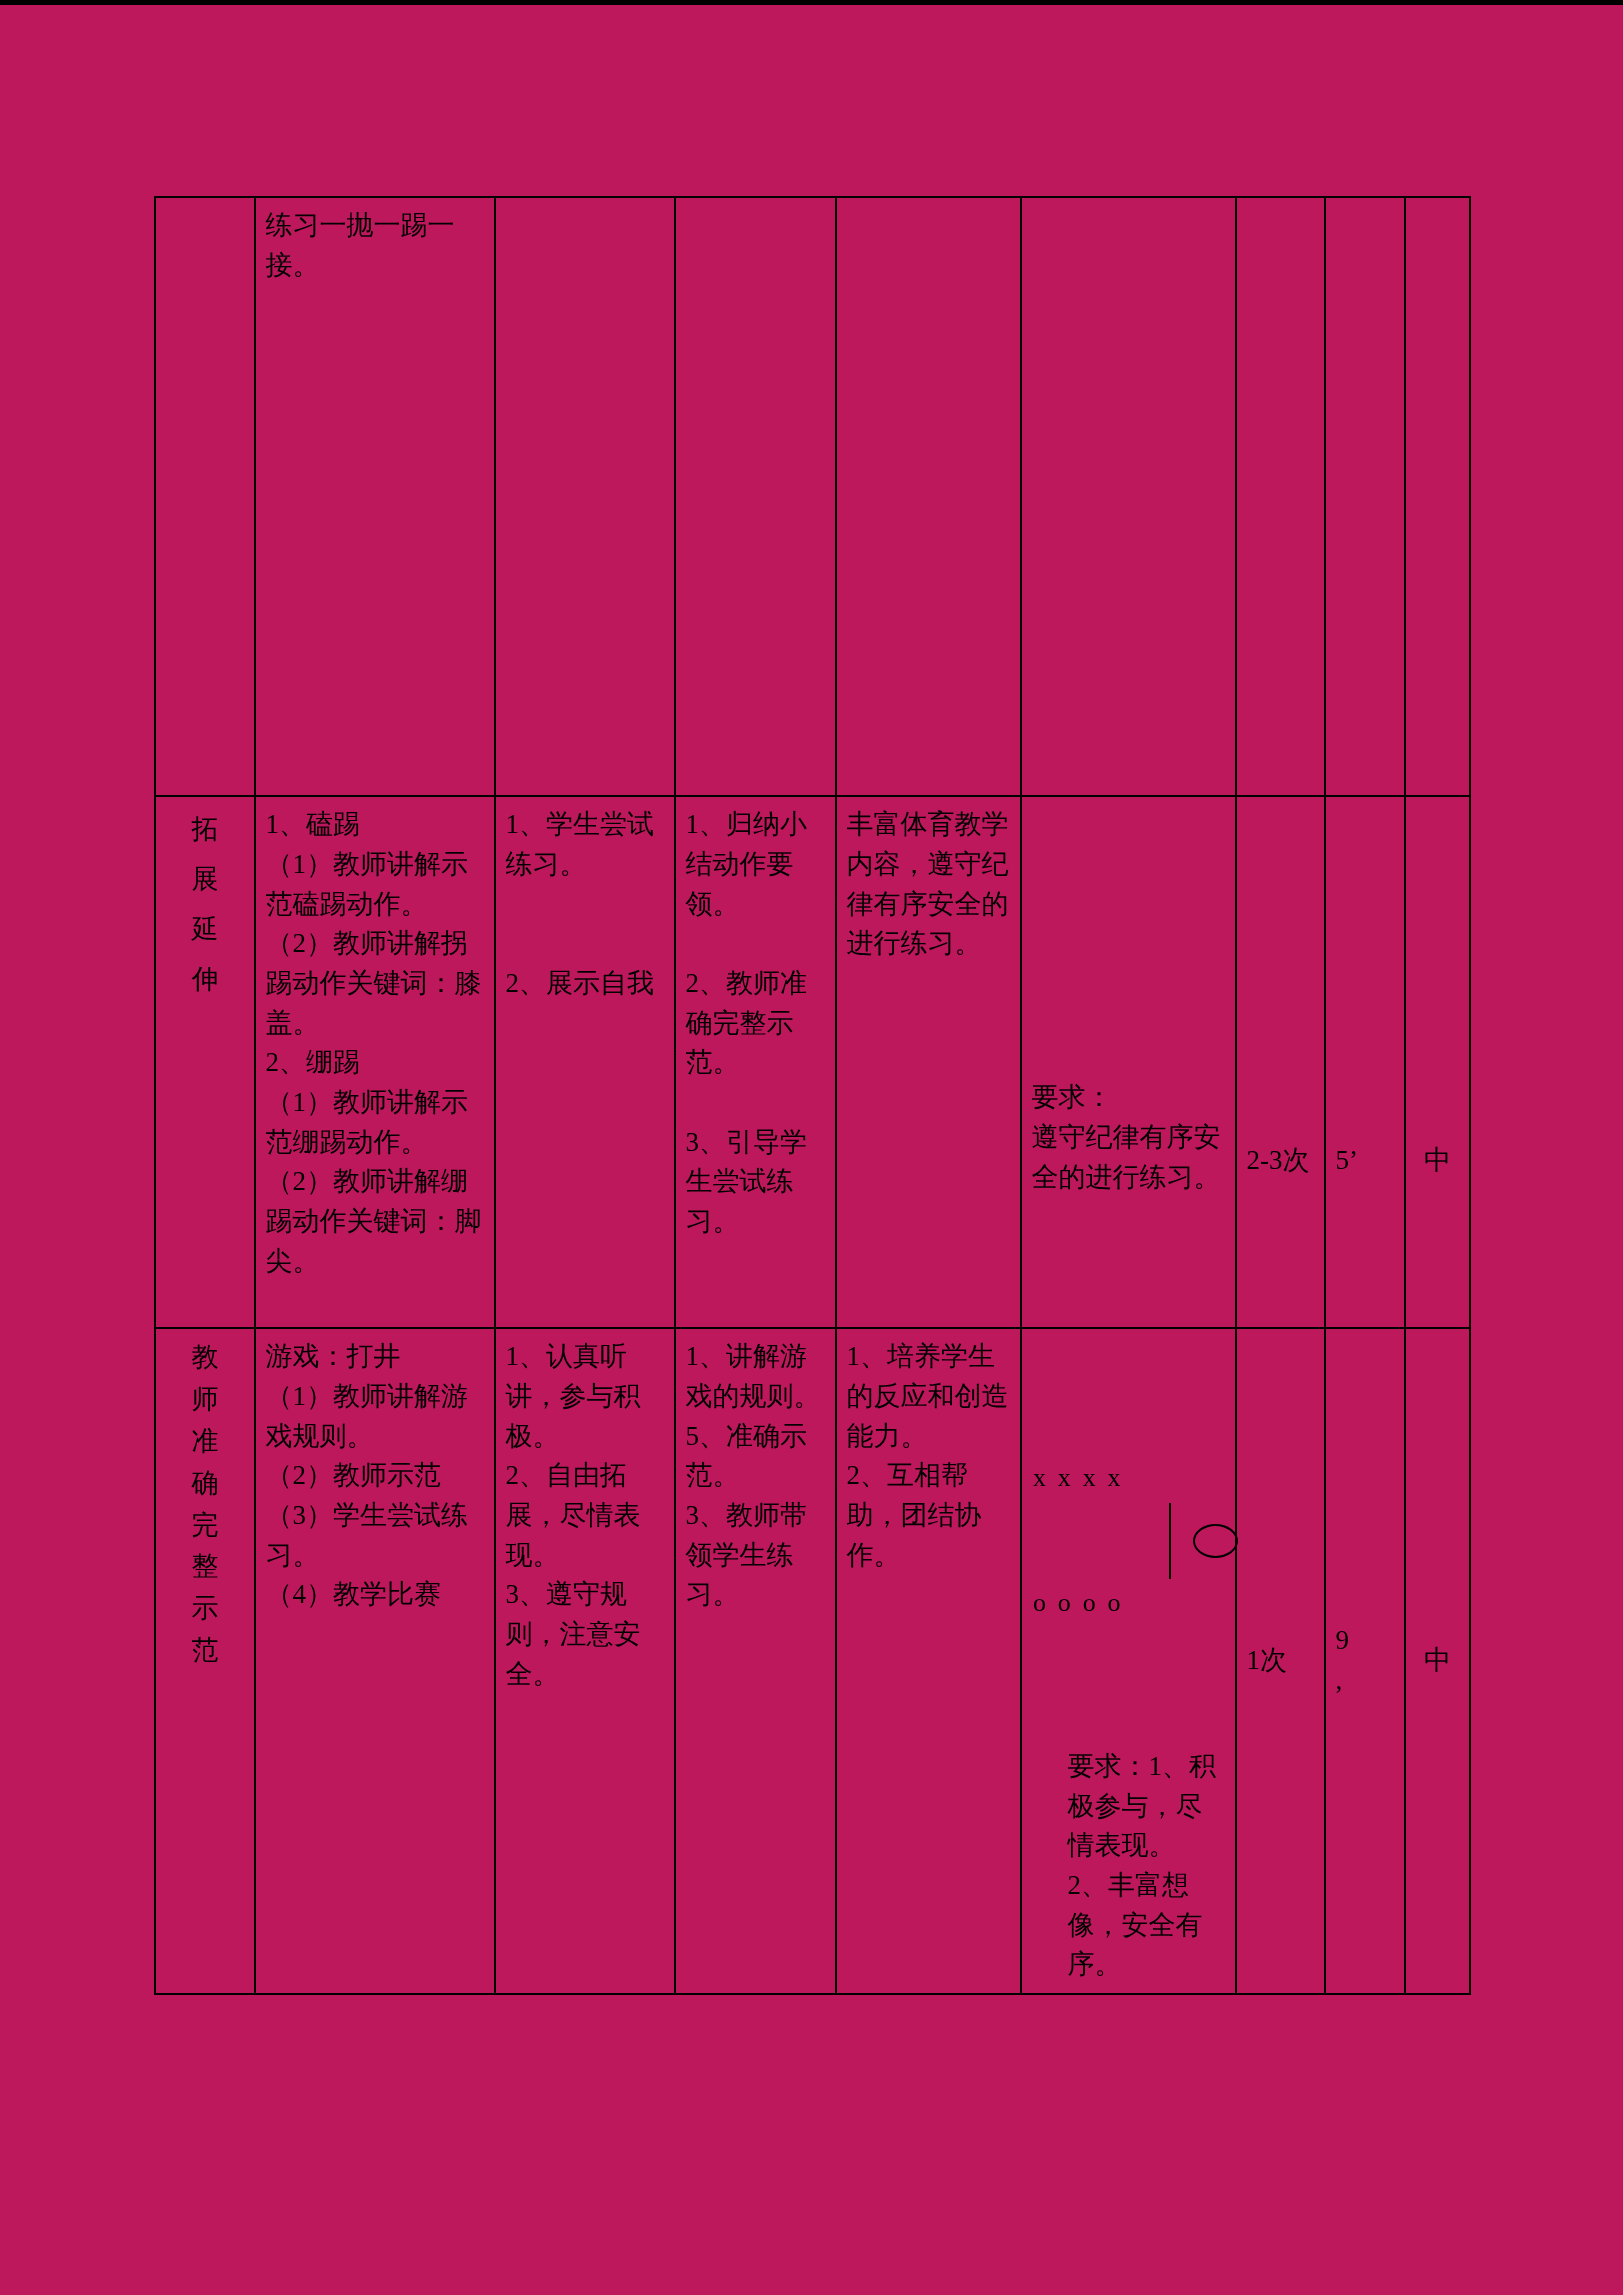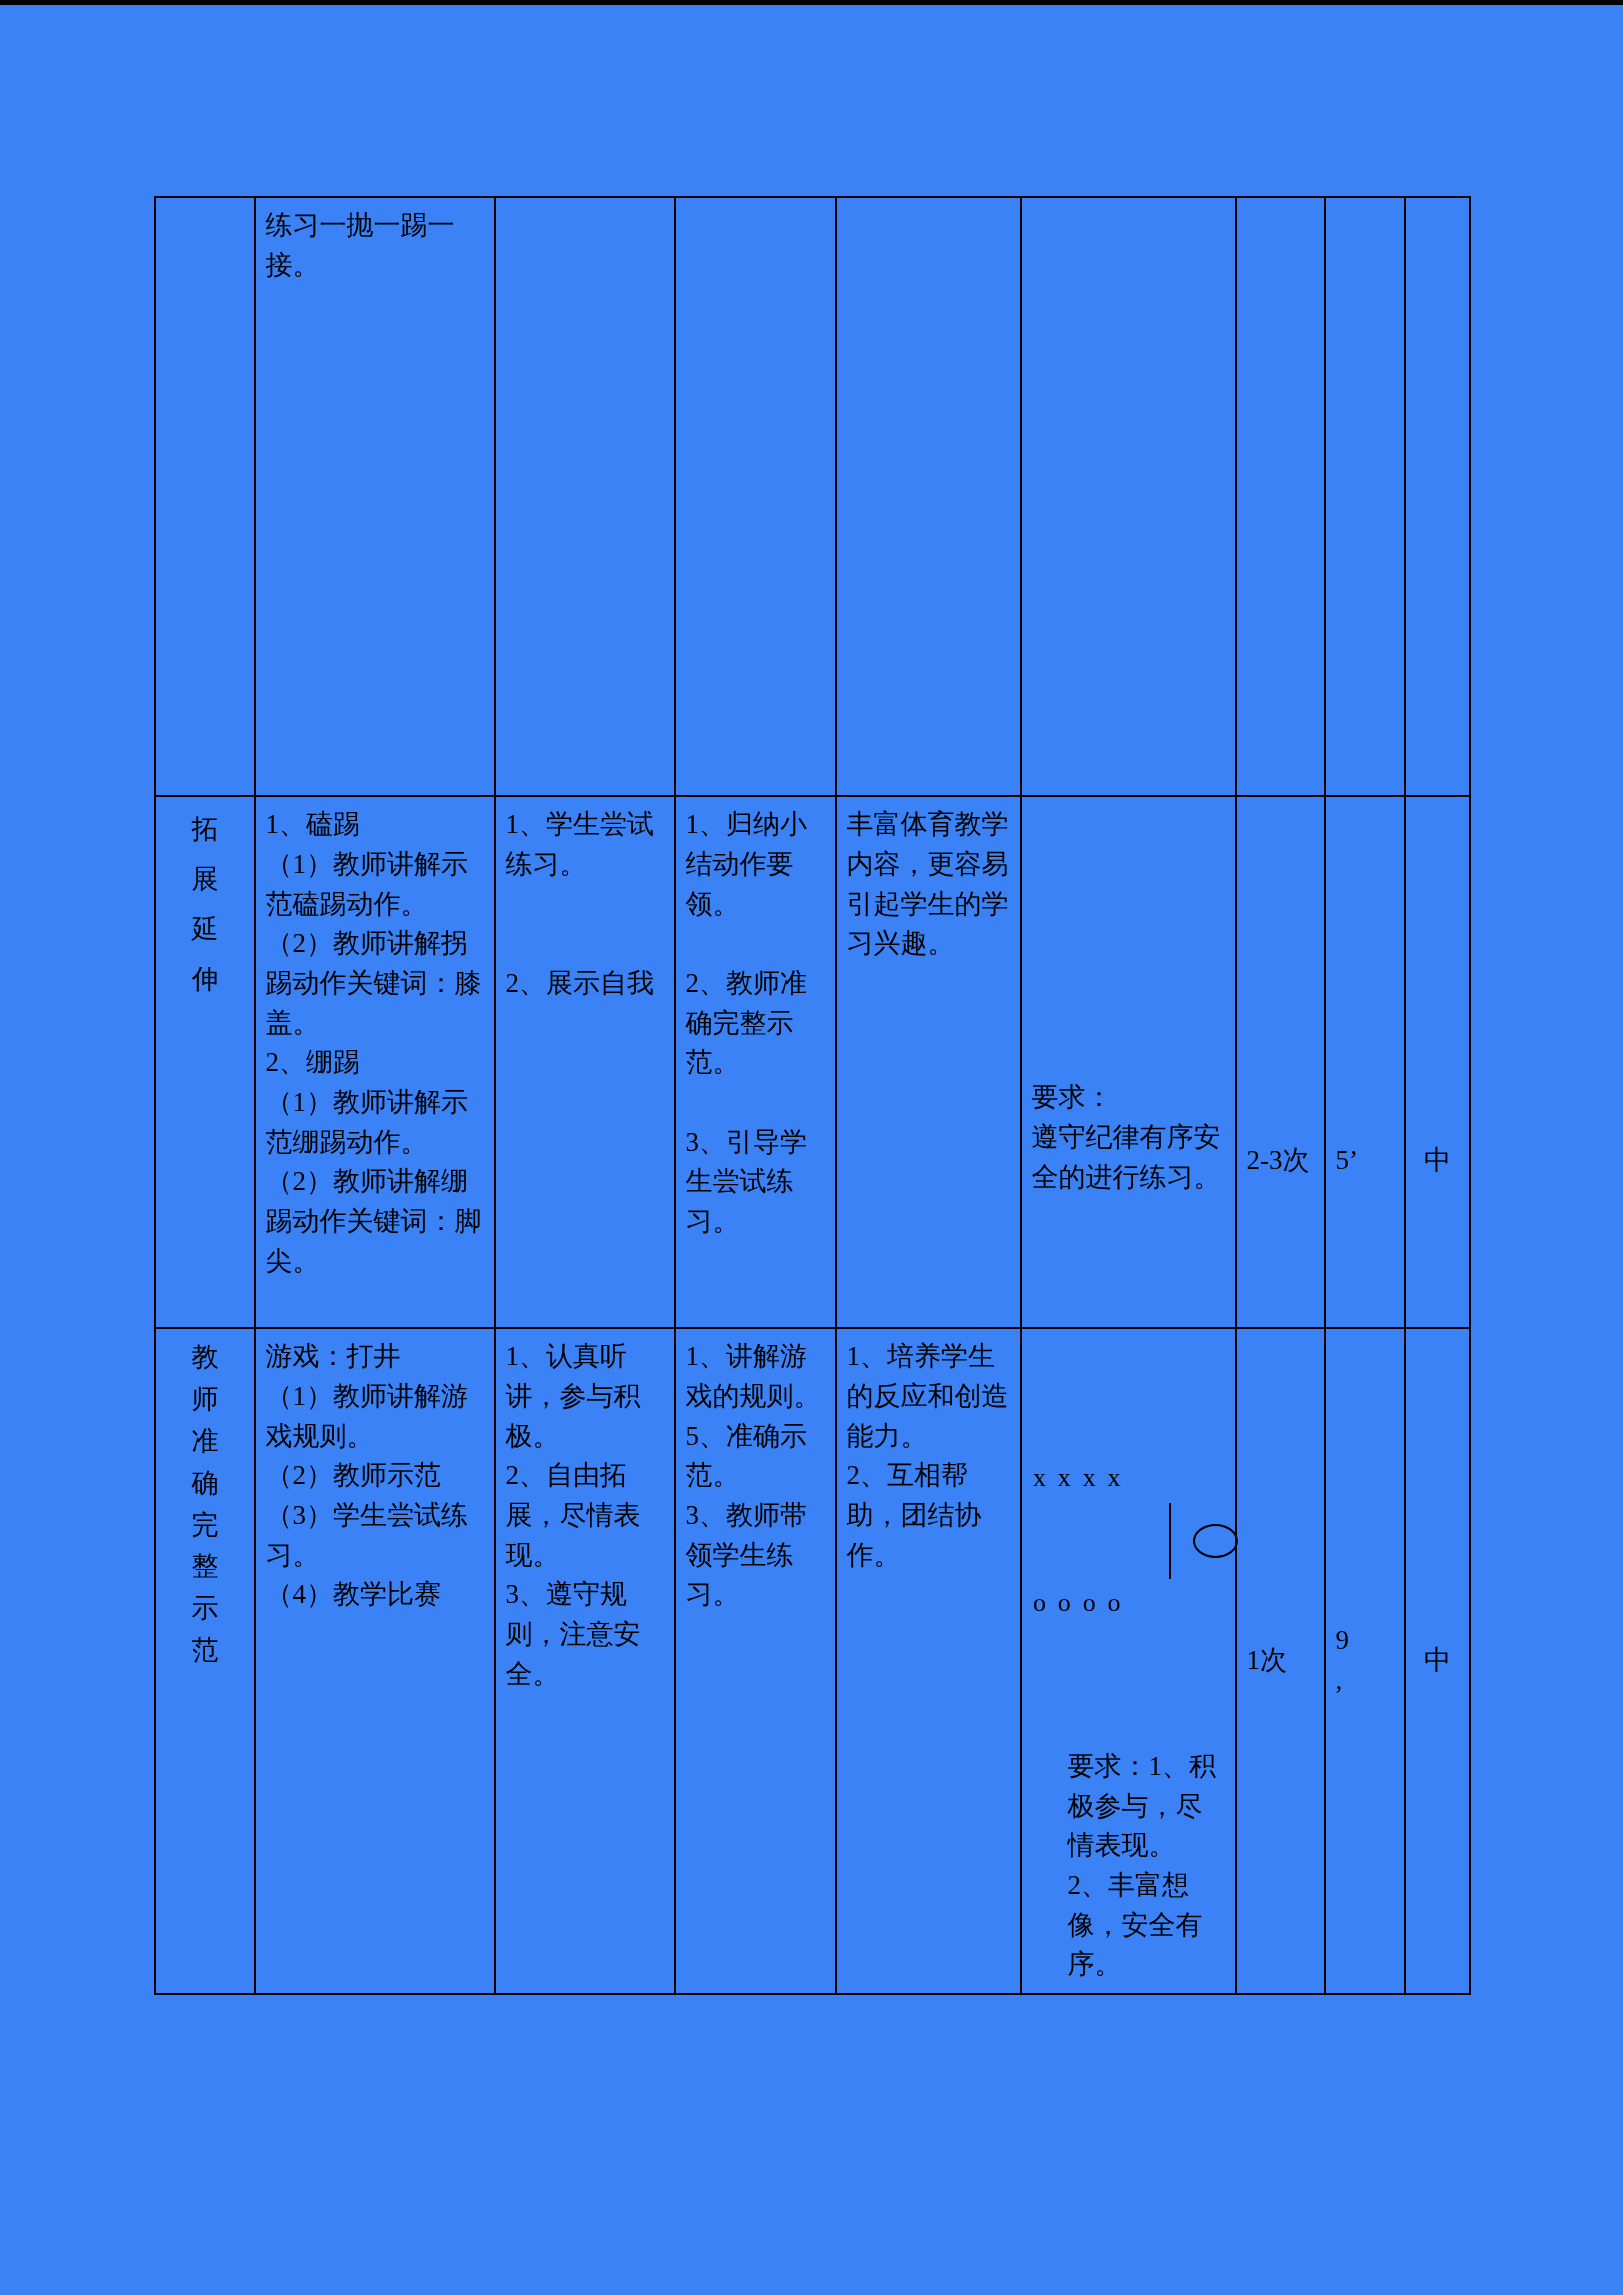--- a/index.html
+++ b/index.html
@@ -3,21 +3,21 @@
 <meta charset="utf-8">
 <style>
   * { margin:0; padding:0; box-sizing:border-box; }
   html, body { width:1623px; height:2295px; }
   body {
     background:#ffffff;
     font-family:"Liberation Serif","DejaVu Serif",serif;
     color:#000000;
     position:relative;
   }
-  .page { position:absolute; inset:0; background:#3b82f6; overflow:hidden;text-decoration:underline; }
+  .page { position:absolute; inset:0; background:#be185d; overflow:hidden;text-decoration:underline; }
   .scan-edge { position:absolute; top:0; left:0; width:100%; height:4.8px; background:#000; }
 
   table.plan {
     position:absolute; left:154px; top:196px;
     width:1316px; table-layout:fixed;
     border-collapse:collapse;
   }
   table.plan td {
     border:2px solid #000;
     vertical-align:top;
@@ -128,21 +128,21 @@
 2、展示自我</div>
         </td>
         <td>
           <div class="celltext">1、归纳小结动作要领。
 
 2、教师准确完整示范。
 
 3、引导学生尝试练习。</div>
         </td>
         <td>
-          <div class="celltext">丰富体育教学内容，更容易引起学生的学习兴趣。</div>
+          <div class="celltext">丰富体育教学内容，遵守纪律有序安全的进行练习。</div>
         </td>
         <td class="org">
           <div class="celltext">要求：
 遵守纪律有序安全的进行练习。</div>
         </td>
         <td class="small times">
           <div class="celltext">2-3次</div>
         </td>
         <td class="small">
           <div class="celltext">5’</div>

